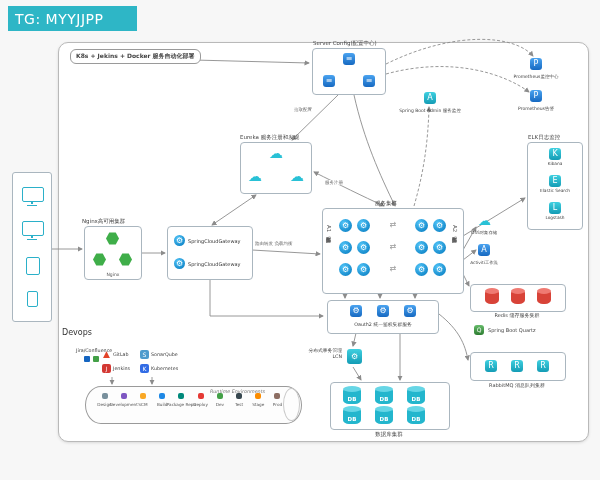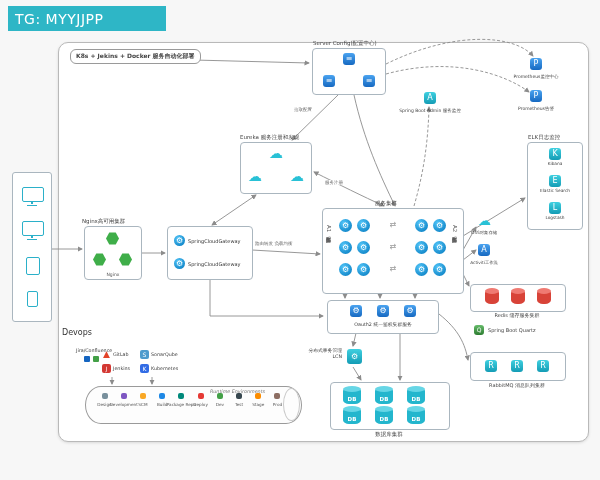--- a/index.html
+++ b/index.html
@@ -32,21 +32,21 @@
   .elbl{position:absolute;font-size:4.5px;color:#666;background:#fff;padding:0 1px;white-space:nowrap}
   .pipe{position:absolute;left:85px;top:386px;width:215px;height:36px;border:1px solid #9a9a9a;border-radius:16px/50%;background:#fdfdfd}
   .pipe::after{content:"";position:absolute;right:1px;top:1px;width:15px;height:31px;border:1px solid #c9c9c9;border-radius:50%}
   .stages{position:absolute;left:95px;top:393px;width:192px;display:flex;justify-content:space-between}
   .stage-item{display:flex;flex-direction:column;align-items:center;width:19px}
   .dot{width:6px;height:6px;border-radius:2px}
   .stage-lbl{font-size:4.2px;color:#555;margin-top:3px;white-space:nowrap}
   .tool{position:absolute;display:flex;align-items:center;gap:2px}
   .ticon{display:inline-flex;align-items:center;justify-content:center;width:9px;height:9px;border-radius:2px;color:#fff;font-size:6px;line-height:1}
   .tlbl{font-size:4.8px;color:#444;white-space:nowrap}
-  .wm-top{position:absolute;left:8px;top:6px;width:158px;height:25px;background:#2eb6c6;color:#fff;font-size:14px;display:flex;align-items:center;padding-left:7px;letter-spacing:.5px;box-sizing:border-box}
+  .wm-top{position:absolute;left:8px;top:6px;width:129px;height:25px;background:#2eb6c6;color:#fff;font-size:14px;display:flex;align-items:center;padding-left:7px;letter-spacing:.5px;box-sizing:border-box}
   .wm-bottom{position:absolute;right:0;bottom:10px;width:212px;height:25px;background:#a9a9a9;color:#fff;font-size:14px;display:flex;align-items:center;justify-content:center}
 </style>
 </head>
 <body>
 
 <div class="stage">
 
   <div class="canvas"></div>
 
   <svg class="edges" viewBox="0 0 600 480">

